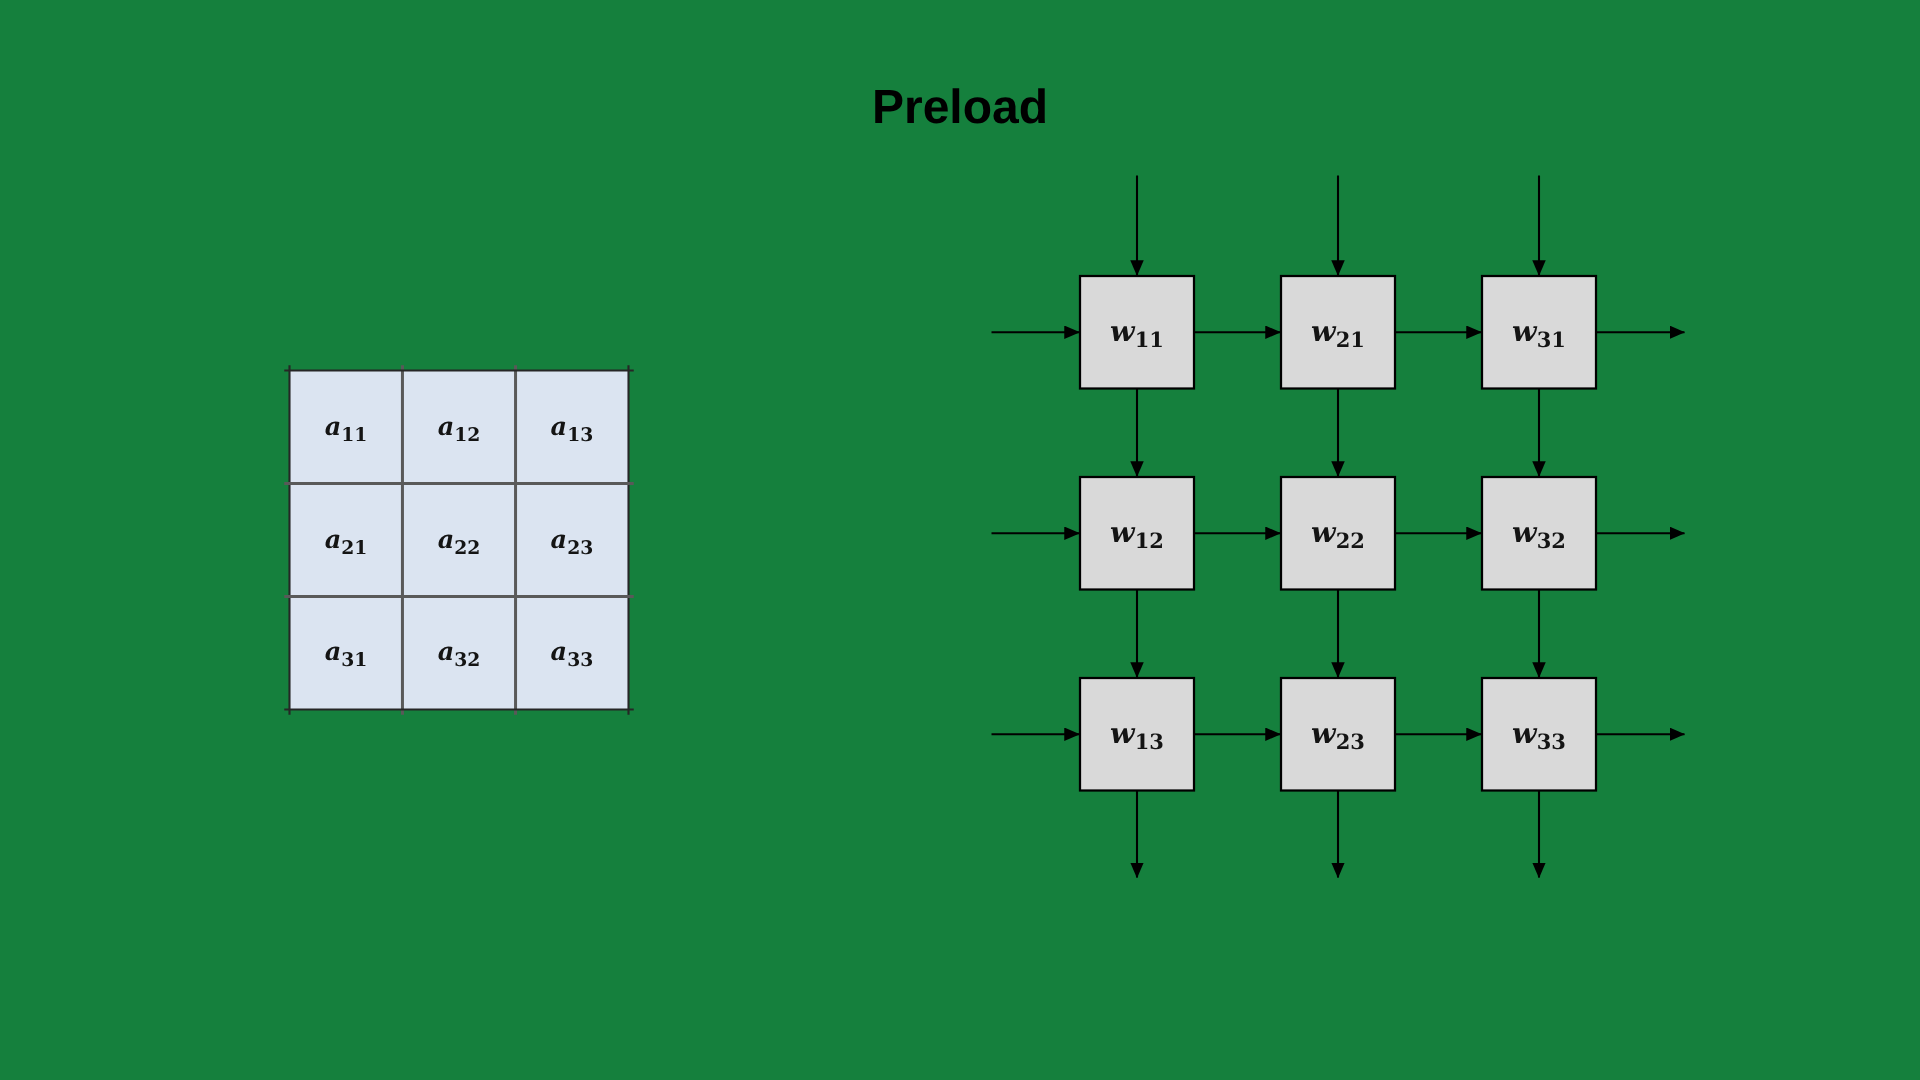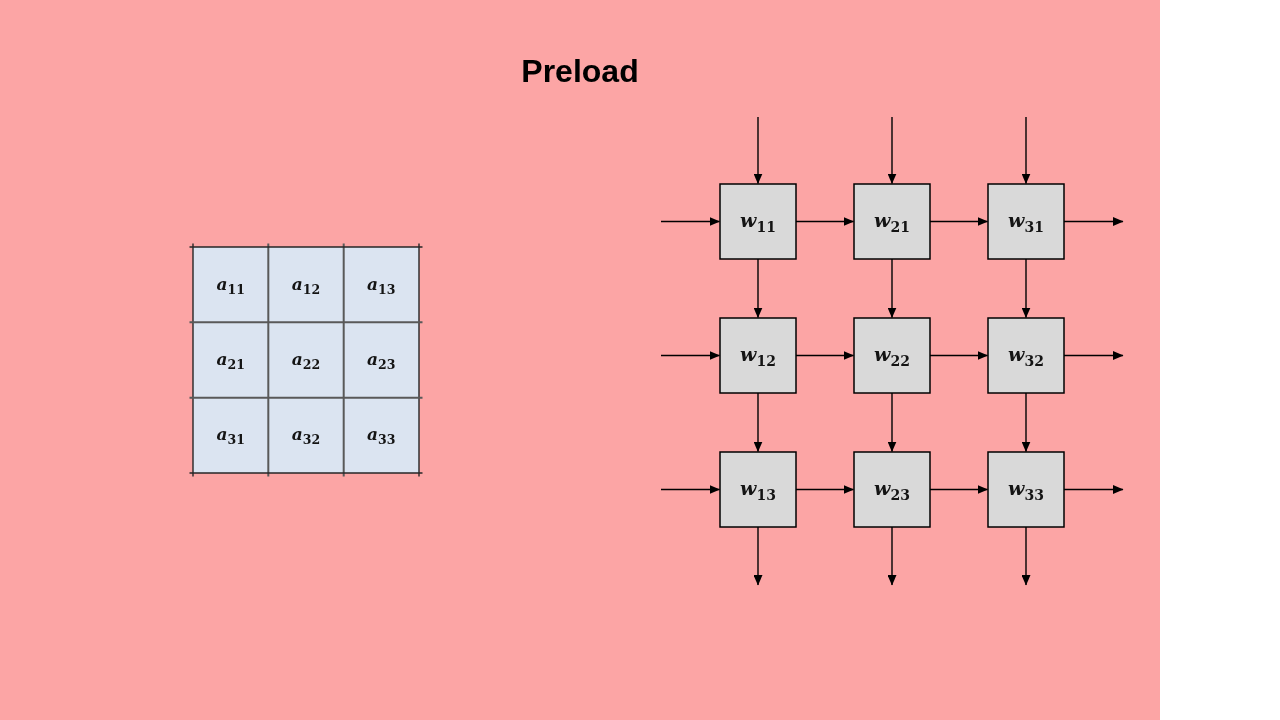--- a/index.html
+++ b/index.html
@@ -1,17 +1,17 @@
 <!DOCTYPE html>
 <html><head>
 <meta charset="utf-8">
 <style>
   html,body { margin:0; padding:0; background:#fff; }
   .slide {
-    position:relative; width:1160px; height:720px; background:#fca5a5;
+    position:relative; width:1280px; height:720px; background:#15803d;
     font-family:"Liberation Sans", sans-serif; overflow:hidden;
   }
   .title {
     position:absolute; left:0; top:53px; width:100%; text-align:center;
     font-size:32px; font-weight:700; color:#000;
   }
   svg.stage { position:absolute; left:0; top:0; }
   .math {
     font-family:"DejaVu Serif","Liberation Serif",serif;
     font-weight:bold; font-style:italic; fill:#141414;

